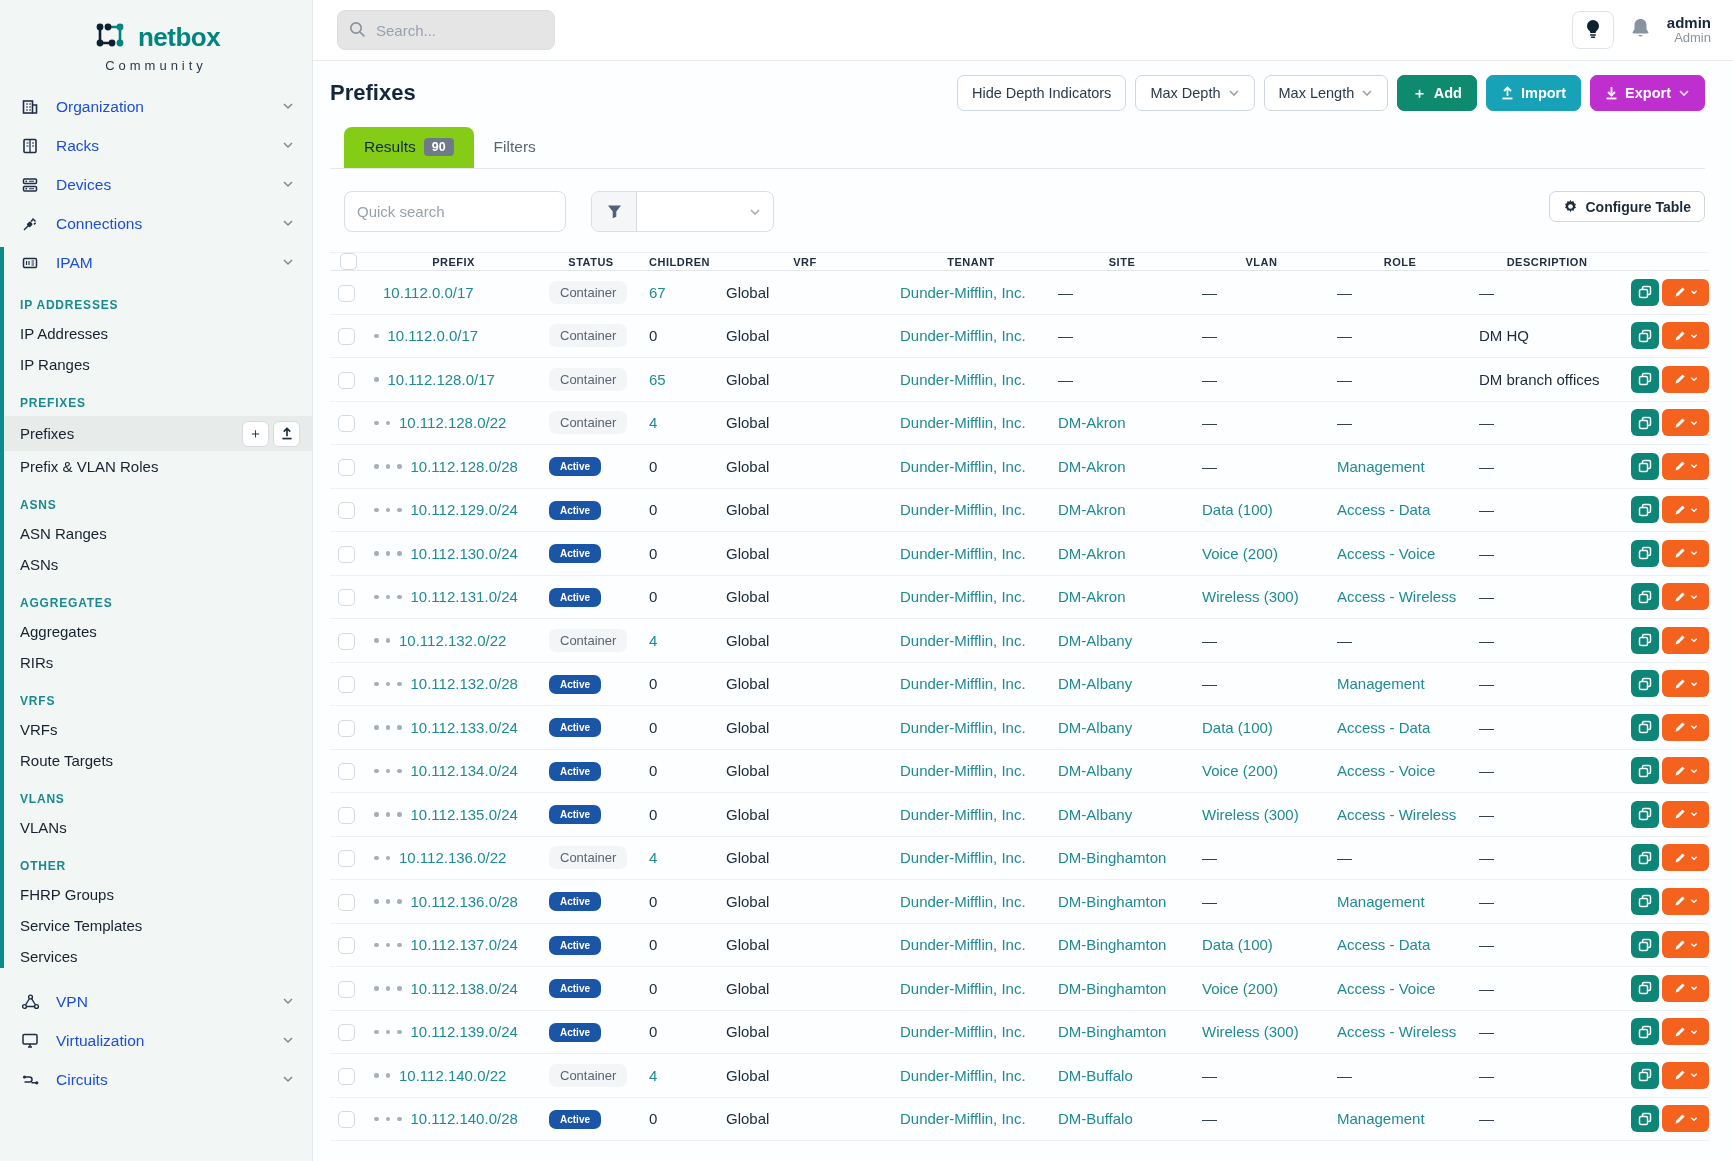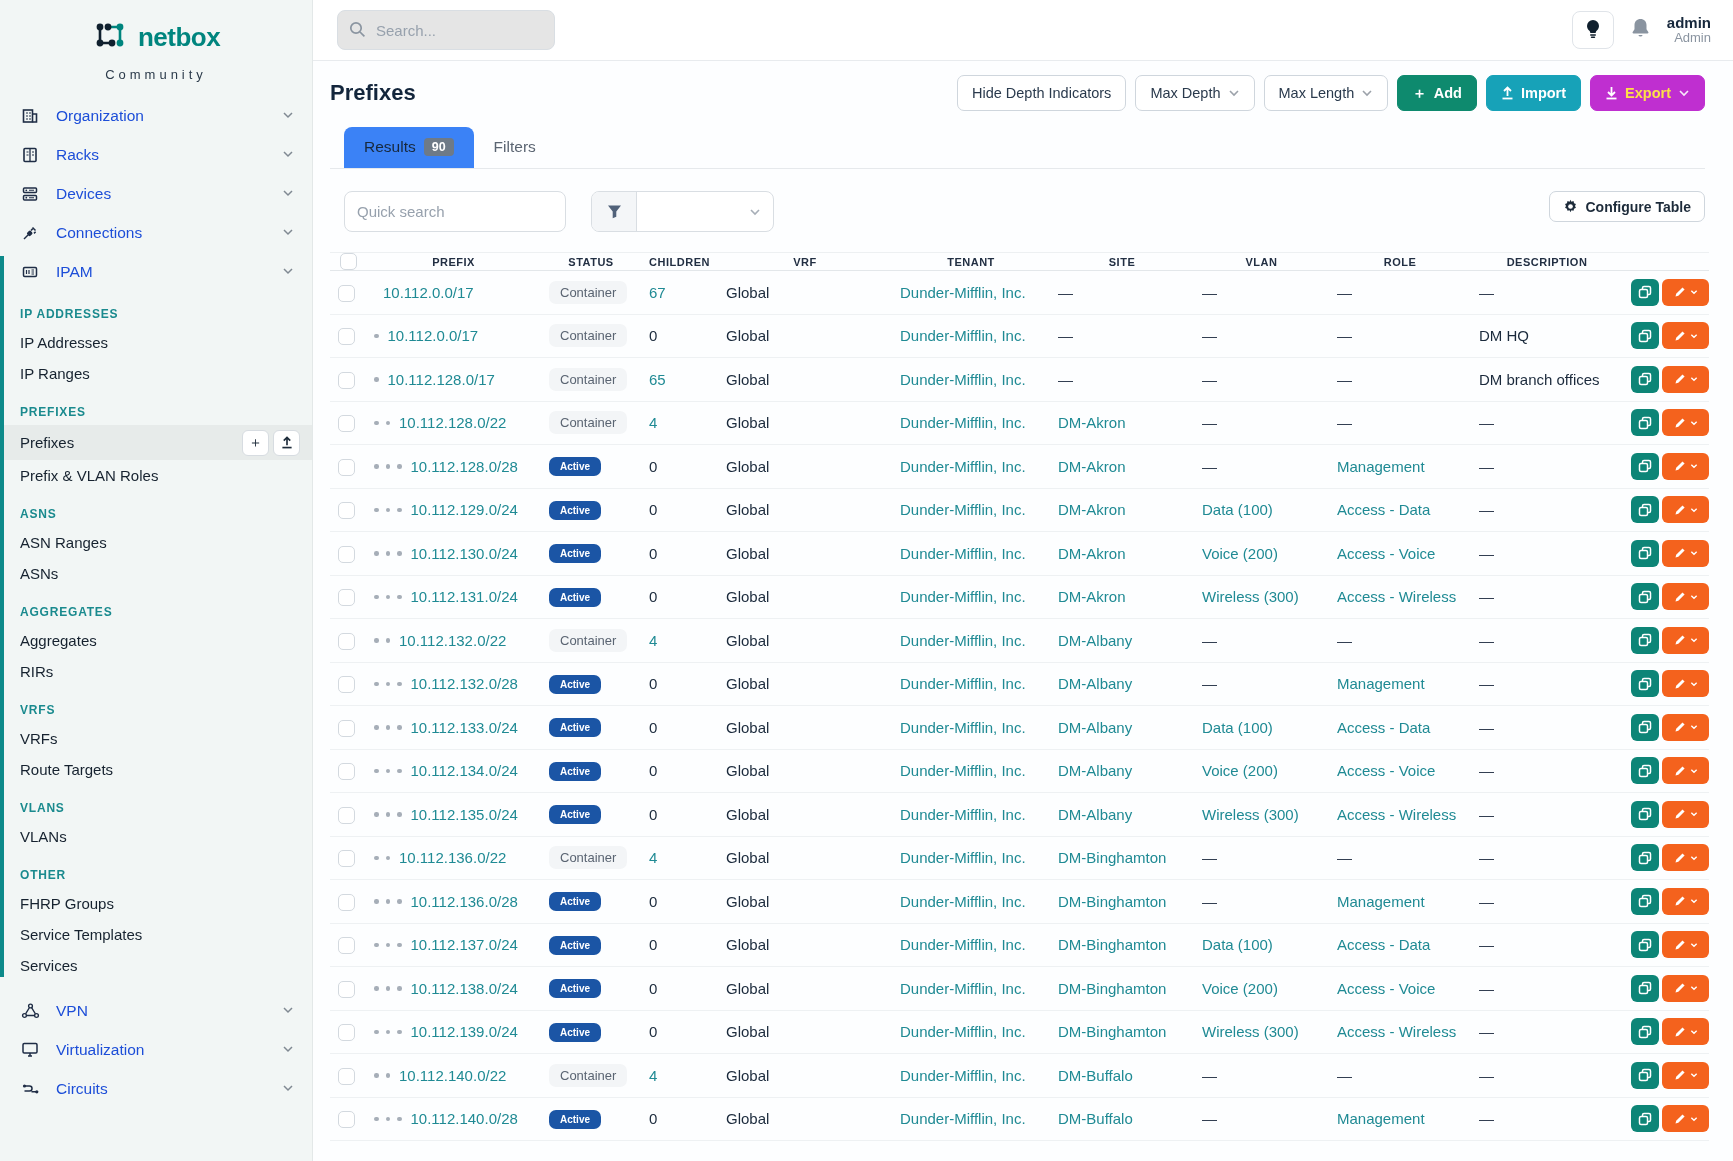--- a/index.html
+++ b/index.html
@@ -6,21 +6,21 @@
   html,body { width:1733px; height:1161px; overflow:hidden; background:#fff;
     font-family:"Liberation Sans", sans-serif; color:#17283c; }
   .app { display:flex; width:100%; height:100%; }
 
   
   .sidebar { width:313px; min-width:313px; height:100%; background:#f2f6f5;
     border-right:1px solid #e3e8e8; overflow:hidden; padding-top:10px; }
   .brand { text-align:center; padding:8px 0 14px; }
   .brand-line { display:flex; align-items:center; justify-content:center; gap:8px; }
   .brand-name { font-size:26px; font-weight:bold; color:#00857e; letter-spacing:-0.5px; }
-  .brand-sub { font-size:13px; color:#2b3a4a; letter-spacing:4px; margin-top:11px; }
+  .brand-sub { font-size:13px; color:#2b3a4a; letter-spacing:4px; margin-top:2px; }
   .menu-item { display:flex; align-items:center; height:39px; padding:0 18px 0 20px;
     font-size:15.5px; color:#1d4ed8; cursor:pointer; }
   .menu-item .mi-icon { width:20px; height:20px; margin-right:16px; display:flex; align-items:center; justify-content:center; }
   .menu-item .mi-label { flex:1; }
   .chev { width:12px; height:12px; opacity:.75; }
   .ipam-group { position:relative; }
   .ipam-group::before { content:""; position:absolute; left:0; top:4px; bottom:4px; width:4px; background:#0d8a8a; }
   .side-section-title { font-size:12px; font-weight:bold; color:#1a8a8e; letter-spacing:.8px;
     padding:16px 0 6px 20px; }
   .side-item { display:flex; align-items:center; height:31px; padding:0 12px 0 20px;
@@ -51,27 +51,27 @@
   .content { flex:1; padding:14px 28px 0 17px; background:#fdfeff; overflow:hidden; }
   .page-head { display:flex; align-items:center; }
   .page-title { font-size:22px; font-weight:bold; color:#13263c; }
   .head-actions { margin-left:auto; display:flex; gap:9px; }
   .btn { height:36px; display:inline-flex; align-items:center; gap:7px; padding:0 14px;
     border-radius:7px; font-size:14.5px; cursor:pointer; border:1px solid #cfd6dd;
     background:#fff; color:#2a3a4d; white-space:nowrap; }
   .btn .chev { opacity:.6; }
   .btn-add { background:#0e8a6e; border-color:#0e8a6e; color:#fff; font-weight:bold; }
   .btn-import { background:#17a2b8; border-color:#17a2b8; color:#fff; font-weight:bold; }
-  .btn-export { background:#bf2fd0; border-color:#bf2fd0; color:#fde047; font-weight:bold; }
+  .btn-export { background:#bf2fd0; border-color:#bf2fd0; color:#ffffff; font-weight:bold; }
   .btn-add .chev, .btn-import .chev, .btn-export .chev { opacity:.9; }
 
   .tabs { display:flex; margin-top:16px; border-bottom:1px solid #e6e9ec; padding-left:14px; }
   .tab { padding:11px 20px 12px; font-size:15.5px; color:#5b6572; cursor:pointer;
     display:flex; align-items:center; gap:8px; }
-  .tab.active { background:#3b82f6; border-radius:8px 8px 0 0; color:#17283c;align-items:flex-end; }
+  .tab.active { background:#84cc16; border-radius:8px 8px 0 0; color:#17283c;align-items:flex-end; }
   .tab-badge { background:#6e7a87; color:#fff; font-size:12.5px; border-radius:4px;
     padding:2px 8px; font-weight:bold; }
 
   .table-controls { display:flex; margin-top:22px; align-items:flex-start; padding-left:14px; }
   .quick-search { width:222px; height:41px; border:1px solid #d9dee3; border-radius:8px;
     padding:0 12px; font-size:15px; color:#17283c; outline:none; background:#fff;
     font-family:"Liberation Sans", sans-serif; }
   .quick-search::placeholder { color:#97a1ad; }
   .filter-group { display:flex; margin-left:25px; border:1px solid #d9dee3; border-radius:8px;
     overflow:hidden; height:41px; width:183px; background:#fff; }

